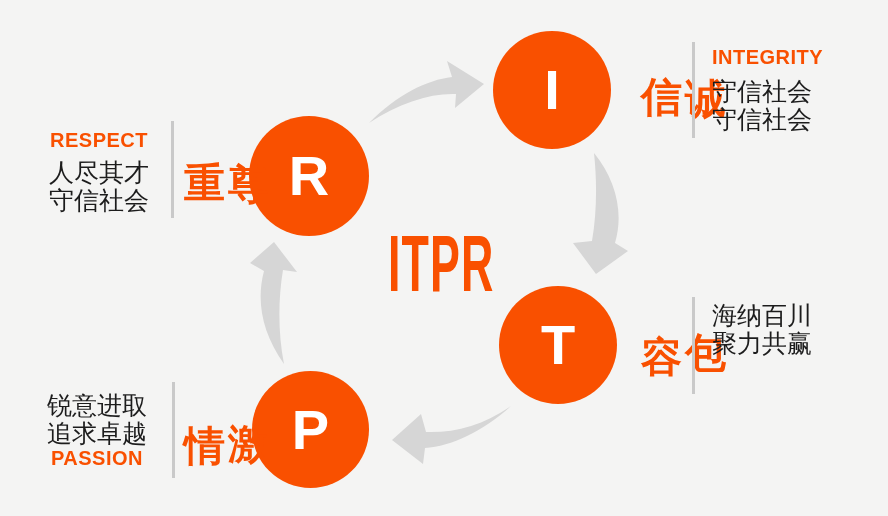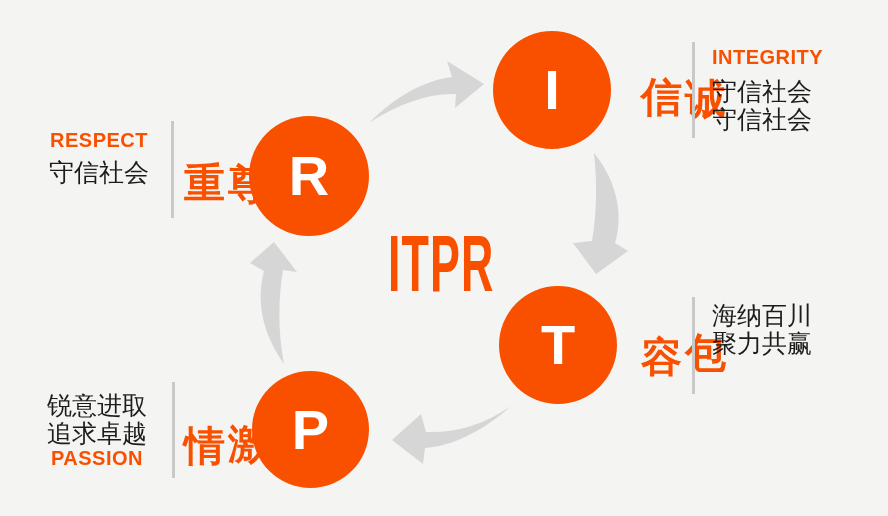--- a/index.html
+++ b/index.html
@@ -147,20 +147,21 @@
     <div class="vdivider"></div>
     <div class="desc desc-right">
       <div class="cn">海纳百川</div>
       <div class="cn">聚力共赢</div>
     </div>
   </div>
 
   <div class="group g-res">
     <div class="desc desc-left">
       <div class="en en-above">RESPECT</div>
+      <div class="cn">人尽其才</div>
       <div class="cn">守信社会</div>
     </div>
     <div class="vdivider"></div>
     <div class="vword">尊重</div>
   </div>
 
   <div class="group g-pas">
     <div class="desc desc-left">
       <div class="cn">锐意进取</div>
       <div class="cn">追求卓越</div>

